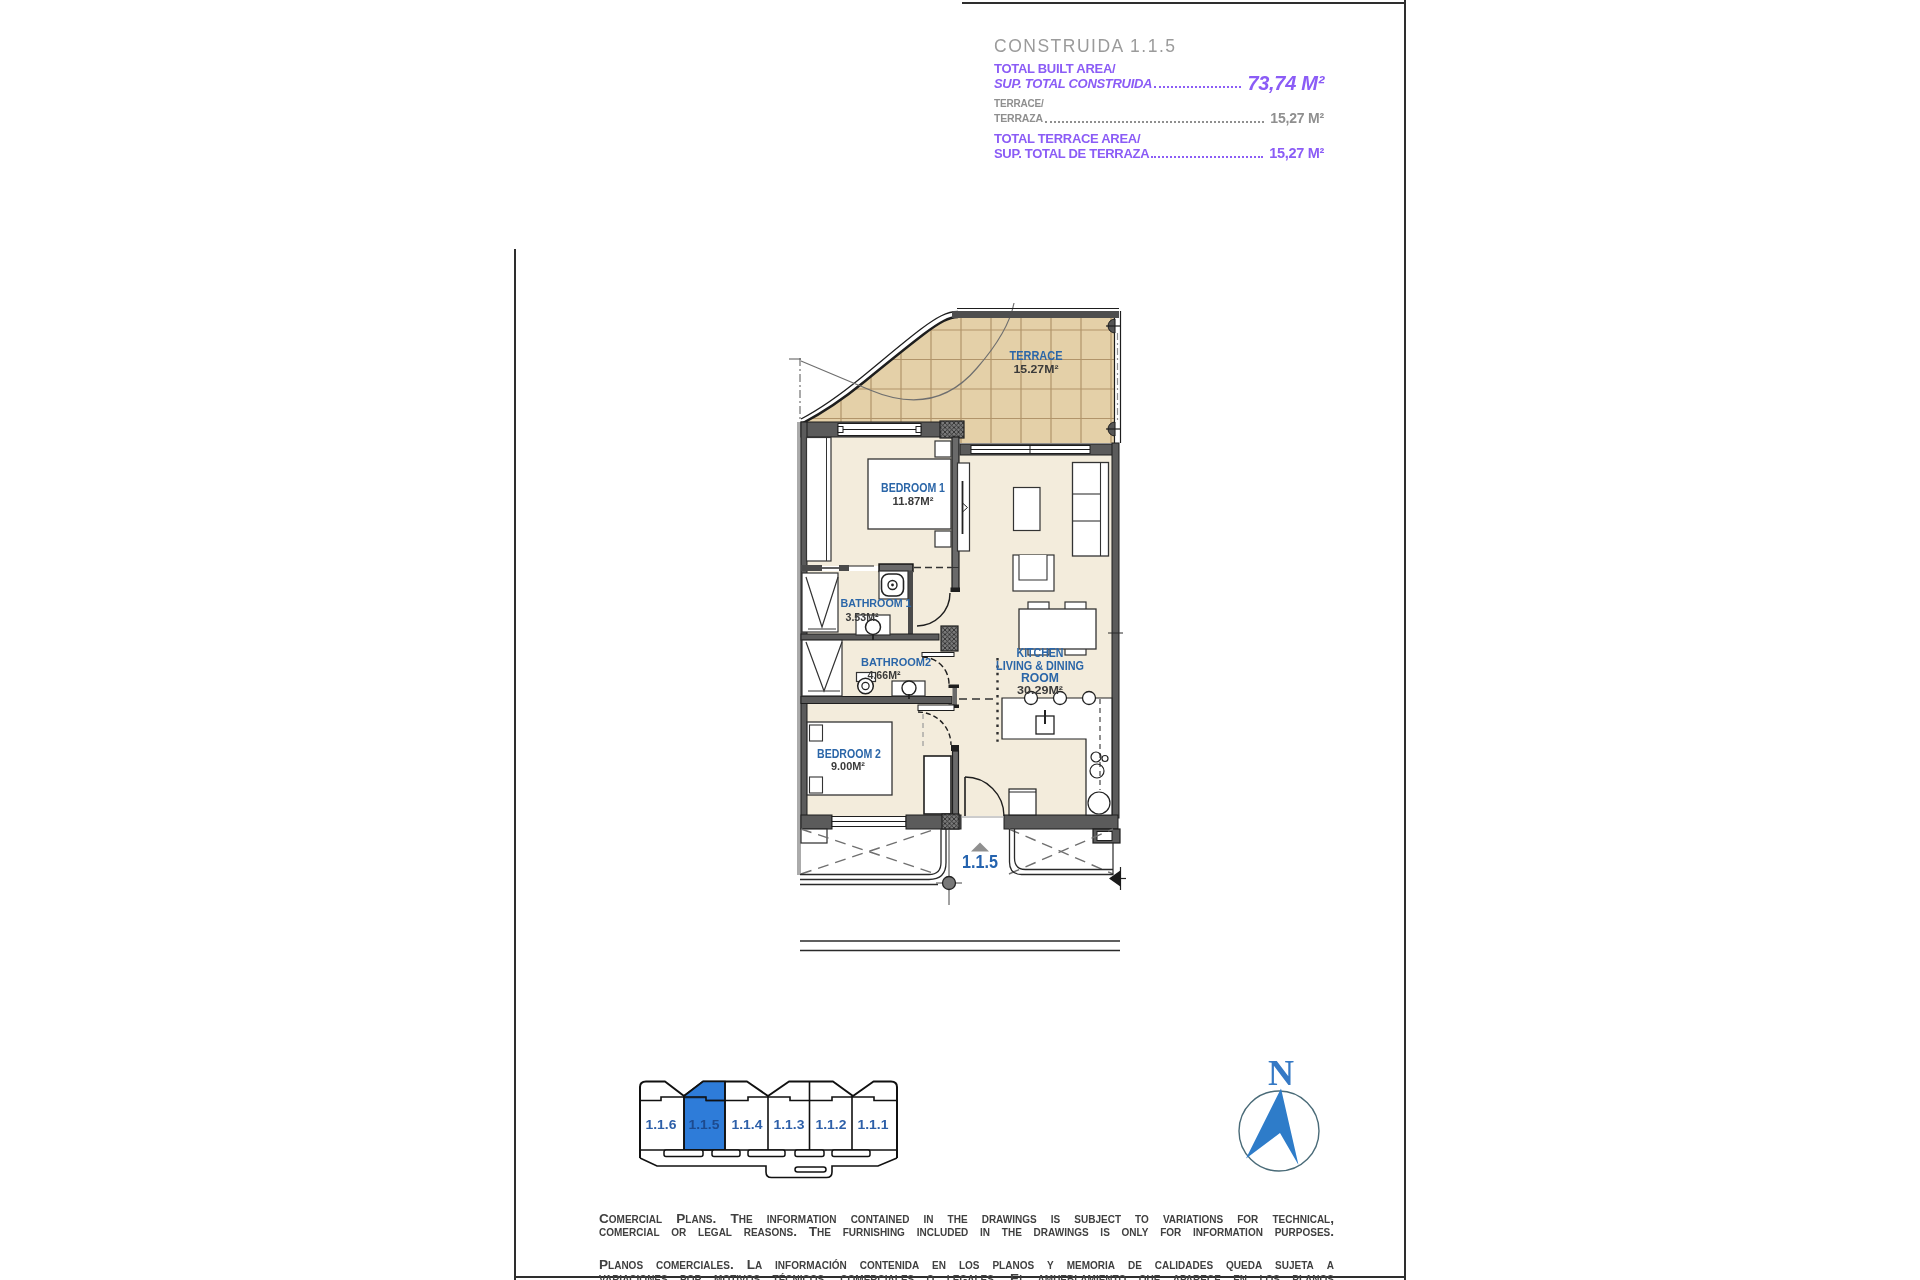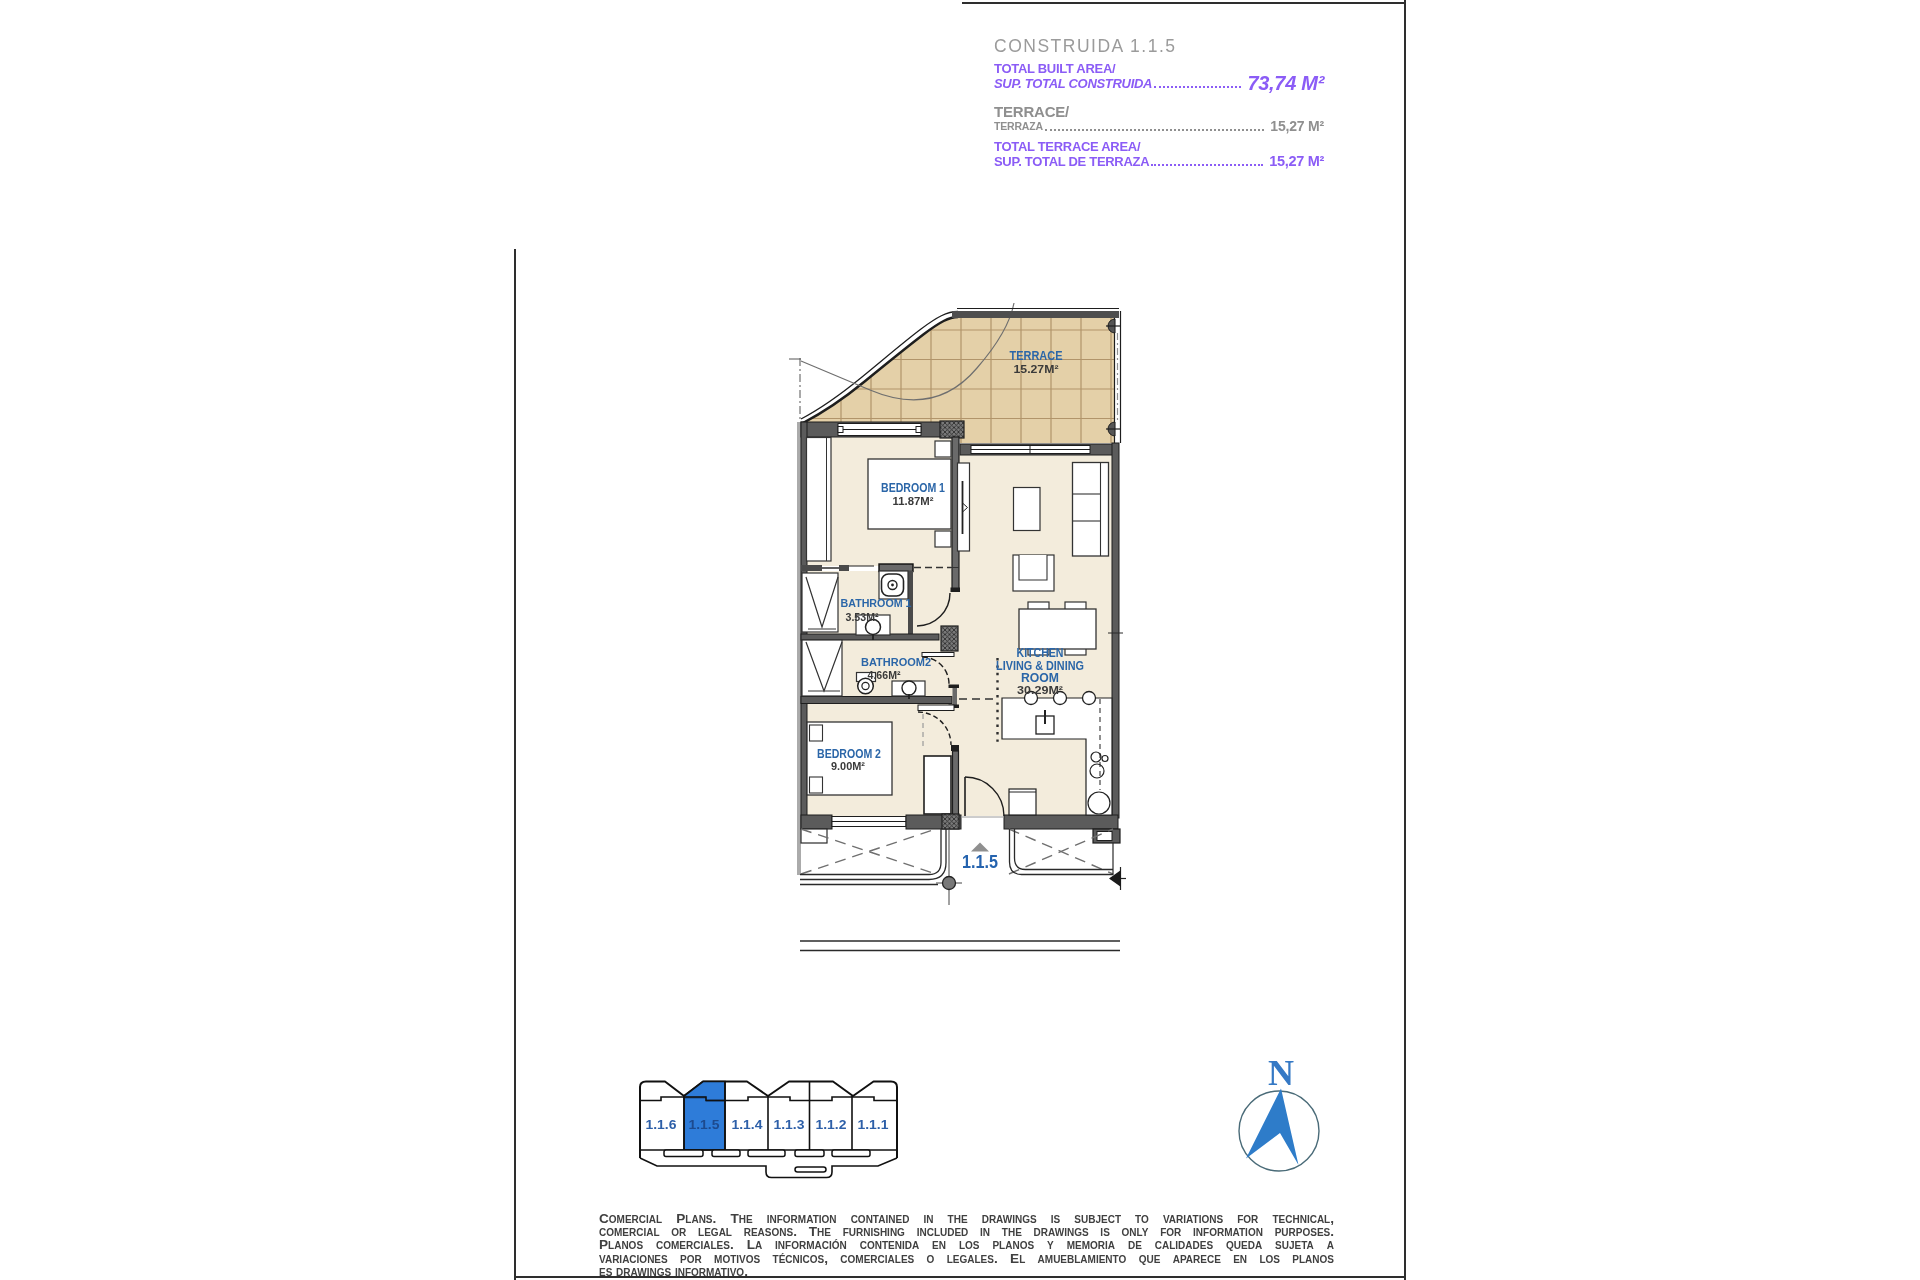--- a/index.html
+++ b/index.html
@@ -26,21 +26,21 @@
 
   <div style="color:#9b9b9b;font-size:17.5px;letter-spacing:1.5px;font-weight:500;line-height:17px;">CONSTRUIDA 1.1.5</div>
 
   <div class="blue" style="font-size:13px;font-weight:bold;margin-top:6px;letter-spacing:-0.3px;line-height:15px;">TOTAL BUILT AREA/</div>
   <div class="row blue" style="font-size:13px;font-weight:bold;letter-spacing:-0.3px;line-height:15px;font-style:italic;">
     <span>SUP. TOTAL CONSTRUIDA</span>
       <span class="fill"></span>
       <span style="font-size:20px;">73,74 M²</span>
   </div>
 
-  <div class="gray" style="font-size:15px;font-weight:bold;margin-top:13px;letter-spacing:-0.2px;line-height:15px;">TERRACE/</div>
+  <div class="gray" style="font-size:10px;font-weight:bold;margin-top:5px;letter-spacing:-0.2px;line-height:15px;">TERRACE/</div>
   <div class="row gray" style="font-size:10.5px;font-weight:bold;letter-spacing:-0.2px;line-height:15px;">
     <span>TERRAZA</span>
       <span class="fill"></span>
       <span style="font-size:14px;">15,27 M²</span>
   </div>
 
   <div class="blue" style="font-size:13px;font-weight:bold;margin-top:5px;letter-spacing:-0.3px;line-height:15px;">TOTAL TERRACE AREA/</div>
   <div class="row blue" style="font-size:13px;font-weight:bold;letter-spacing:-0.3px;line-height:15px;">
     <span>SUP. TOTAL DE TERRAZA</span>
       <span class="fill"></span>
@@ -441,16 +441,16 @@
 
 <text x="1281" y="1085" font-family="Liberation Serif, serif" font-weight="bold" text-anchor="middle" font-size="36" fill="#3579c5">N</text>
 
 </g>
 </svg>
 
 <div class="abs" style="left:599px;top:1212px;width:735px;font-size:13.6px;line-height:13.2px;
      font-variant:small-caps;font-weight:600;color:#404040;letter-spacing:0px;white-space:nowrap;">
   <div style="text-align:justify;text-align-last:justify;">Comercial Plans. The information contained in the drawings is subject to variations for technical,</div>
   <div style="text-align:justify;text-align-last:justify;">comercial or legal reasons. The furnishing included in the drawings is only for information purposes.</div>
-  <div style="text-align:justify;text-align-last:justify;">Planos comerciales. La información contenida en los planos y memoria de calidades queda sujeta a</div>
+  <div style="text-align:justify;text-align-last:justify;margin-top:20px;">Planos comerciales. La información contenida en los planos y memoria de calidades queda sujeta a</div>
   <div style="text-align:justify;text-align-last:justify;">variaciones por motivos técnicos, comerciales o legales. El amueblamiento que aparece en los planos</div>
   <div>es drawings informativo.</div>
 </div>
 
 </body></html>

